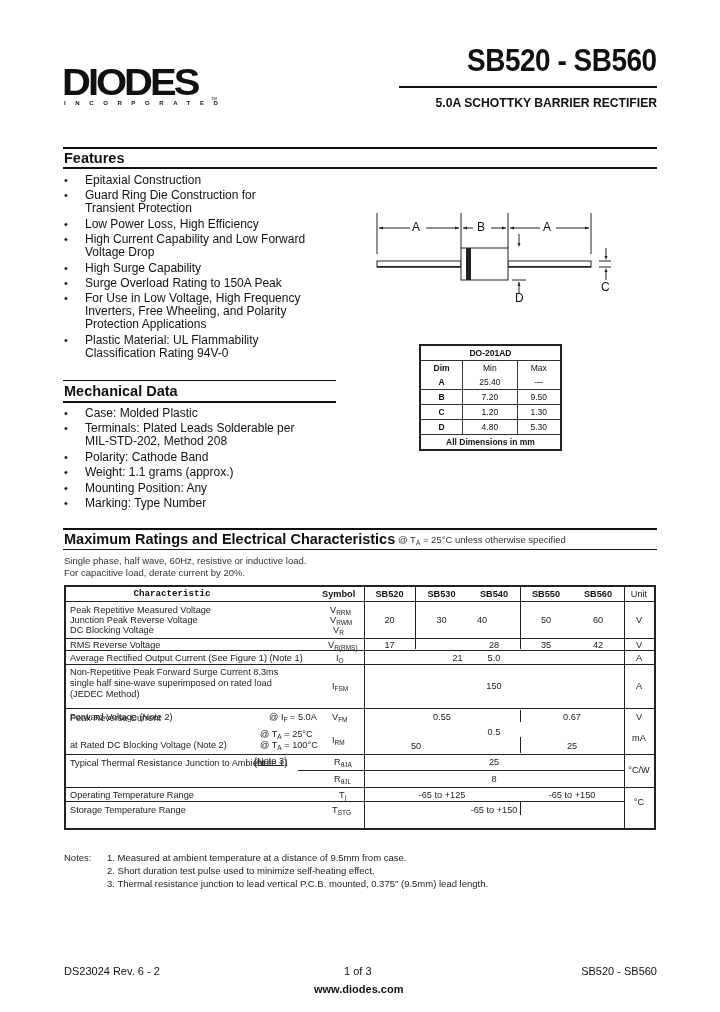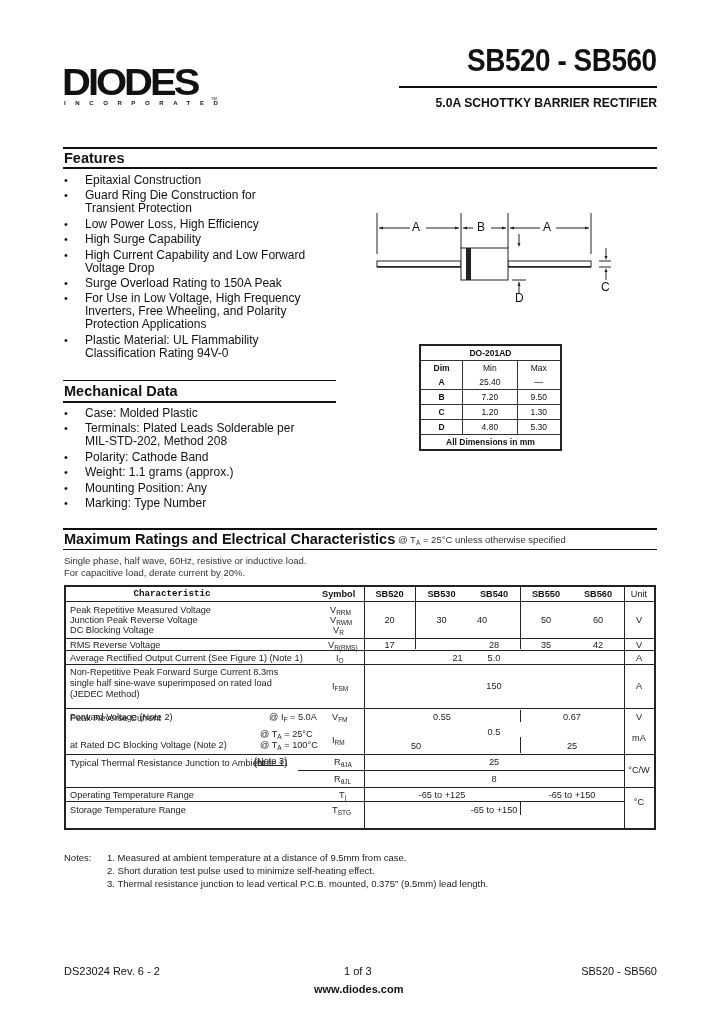--- a/index.html
+++ b/index.html
@@ -62,25 +62,25 @@
       <span class="li-text">Epitaxial Construction</span>
     </li>
   <li>
       <span class="li-text">Guard Ring Die Construction for
 Transient Protection</span>
     </li>
   <li>
       <span class="li-text">Low Power Loss, High Efficiency</span>
     </li>
   <li>
-      <span class="li-text">High Surge Capability</span>
-    </li>
-  <li>
       <span class="li-text">High Current Capability and Low Forward
 Voltage Drop</span>
+    </li>
+  <li>
+      <span class="li-text">High Surge Capability</span>
     </li>
   <li>
       <span class="li-text">Surge Overload Rating to 150A Peak</span>
     </li>
   <li>
       <span class="li-text">For Use in Low Voltage, High Frequency
 Inverters, Free Wheeling, and Polarity
 Protection Applications</span>
     </li>
   <li>

